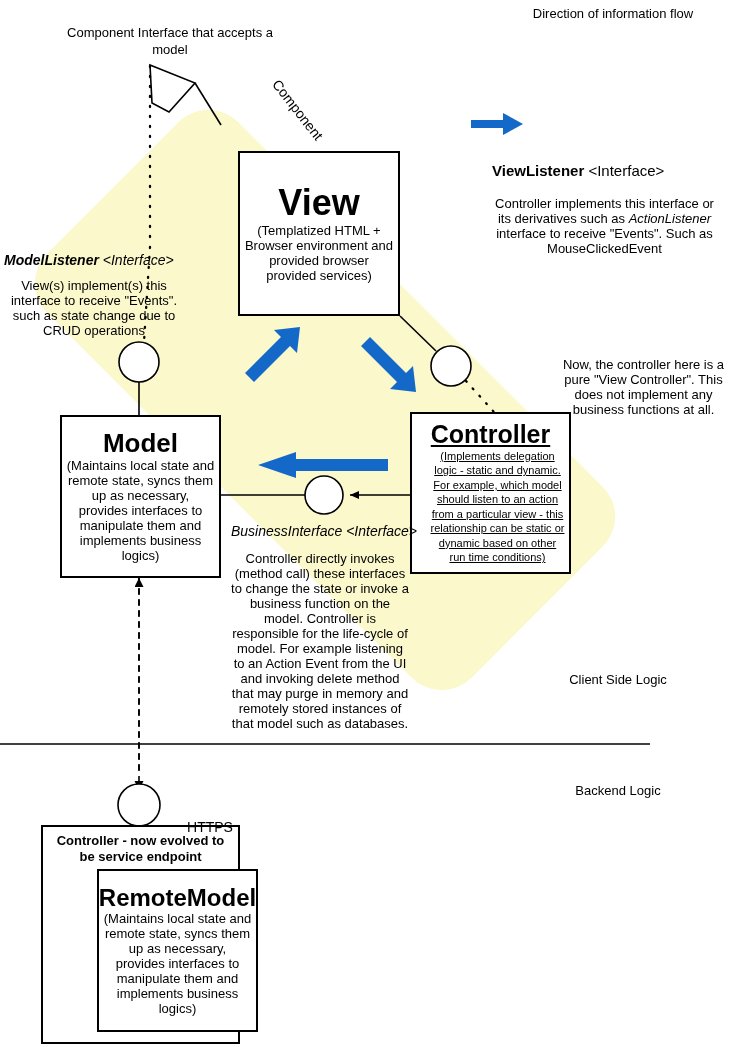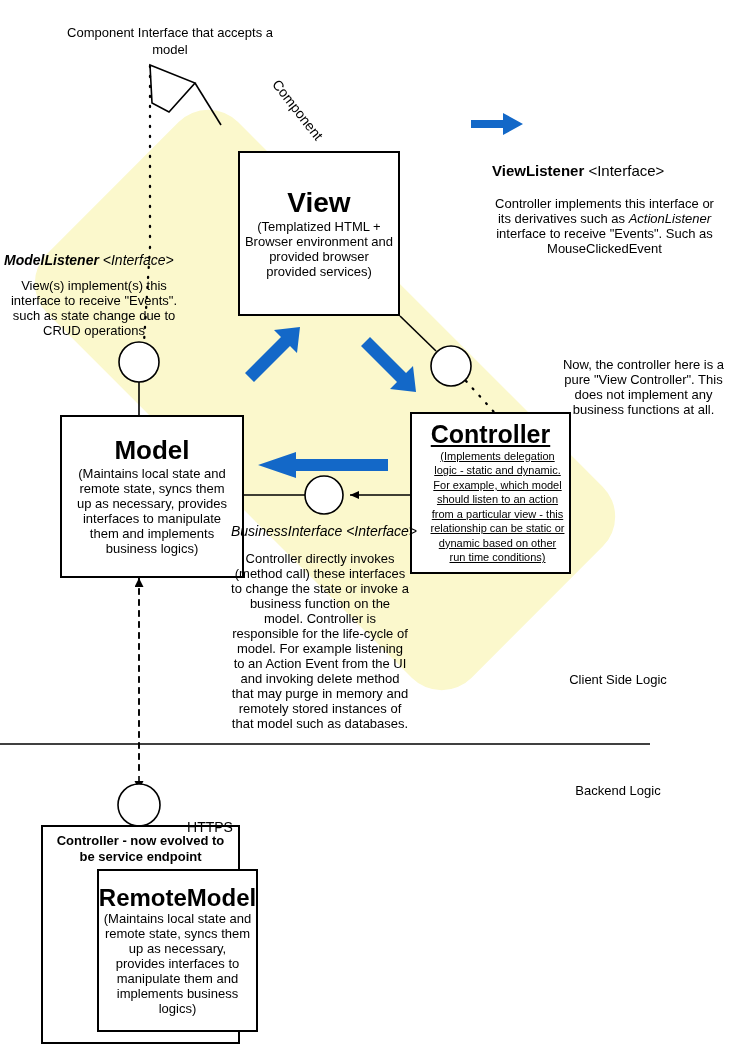--- a/index.html
+++ b/index.html
@@ -136,45 +136,46 @@
     </g>
     <g fill="#1368C8">
       <path d="M370,337 L406,373 L413,366 L416,392 L390,389 L397,382 L361,346 Z"></path>
     </g>
     <g fill="#1368C8">
       <path d="M388,459 L296,459 L296,452 L258,465 L296,478 L296,471 L388,471 Z"></path>
     </g>
   </svg>
 
   <div class="box" style="left:238px; top:151px; width:162px; height:165px;">
-    <div class="box-title" style="font-size:28px; margin-bottom:2px;">View</div>
+    <div class="box-title" style="font-size:36px; margin-bottom:2px;">View</div>
     <div class="box-desc" style="max-width:150px;">(Templatized HTML + Browser environment and provided browser provided services)</div>
   </div>
 
-  <div class="box" style="left:60px; top:415px; width:184px; height:163px;">
+  <div class="box" style="left:60px; top:415px; width:161px; height:163px;">
     <div class="box-title" style="font-size:26px; margin-bottom:1px;">Model</div>
     <div class="box-desc" style="max-width:155px;">(Maintains local state and remote state, syncs them up as necessary, provides interfaces to manipulate them and implements business logics)</div>
   </div>
 
   <div class="box" style="left:410px; top:412px; width:161px; height:162px;text-decoration:underline;">
     <div class="box-title" style="font-size:25px; margin-bottom:1px;">Controller</div>
     <div class="box-desc" style="max-width:155px; font-size:11px; line-height:14.5px;padding-left:18px;">(Implements delegation logic - static and dynamic. For example, which model should listen to an action from a particular view - this relationship can be static or dynamic based on other run time conditions)</div>
   </div>
 
   <div class="box" style="left:41px; top:825px; width:199px; height:219px; justify-content:flex-start;">
     <div class="box-title" style="font-size:13px; line-height:16px; margin-top:6px; max-width:185px;">Controller  - now evolved to be service endpoint</div>
   </div>
 
   <div class="box" style="left:60px; top:869px; width:161px; height:163px;margin-left:37px;">
     <div class="box-title" style="font-size:24px; margin-bottom:1px;">RemoteModel</div>
     <div class="box-desc" style="max-width:155px;">(Maintains local state and remote state, syncs them up as necessary, provides interfaces to manipulate them and implements business logics)</div>
   </div>
 
   <div class="txt txt-center" style="left:60px; top:24px; width:220px; line-height:17px;">Component Interface that accepts a model</div>
 
+  <div class="txt txt-center" style="left:508px; top:6px; width:210px;">Direction of information flow</div>
 
   <div class="txt" style="left:281px; top:77px; width:90px; transform:rotate(52deg); transform-origin:left top; font-size:14px;">Component</div>
 
   <div class="txt hdr" style="left:4px; top:253px; width:250px;">
     <span class="bi">ModelListener</span>
     <span class="it">&lt;Interface&gt;</span>
   </div>
   <div class="txt txt-left" style="left:4px; top:278px; width:180px;">View(s) implement(s) this interface to receive "Events". such as state change due to CRUD operations</div>
 
   <div class="txt hdr" style="left:492px; top:163px; width:250px; font-size:15px;">

